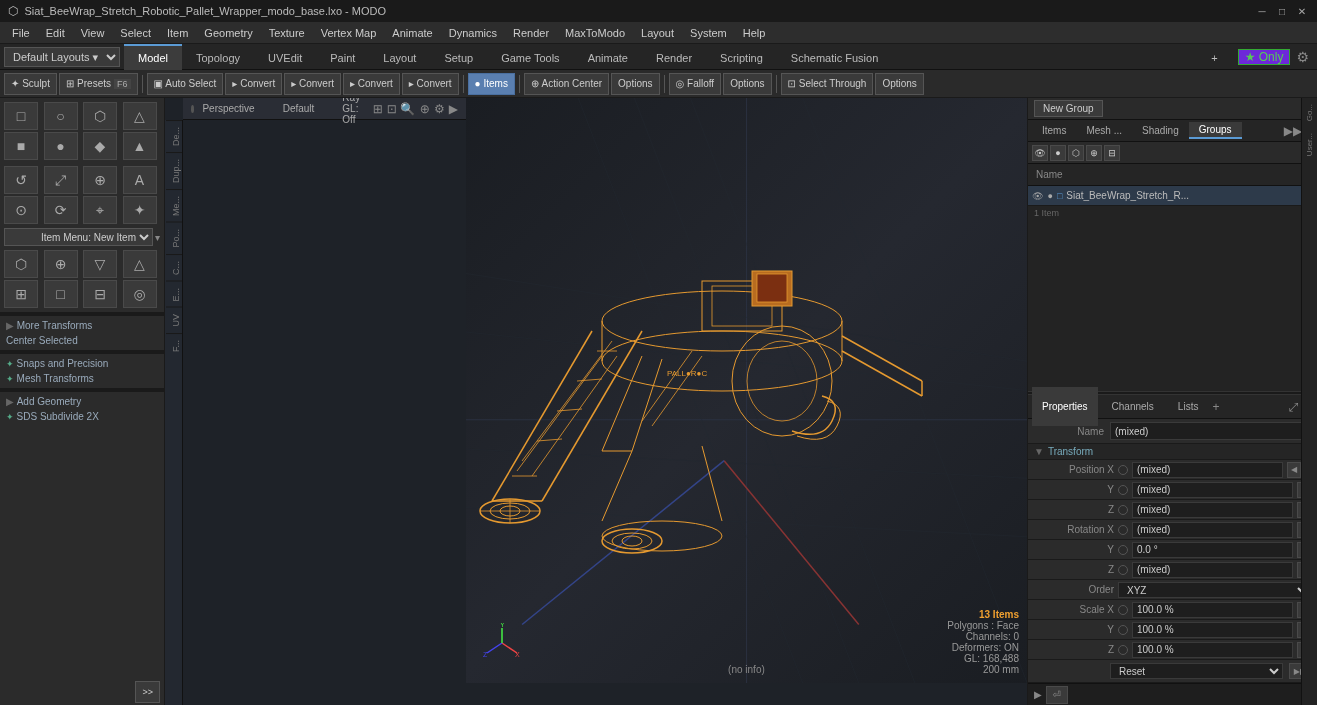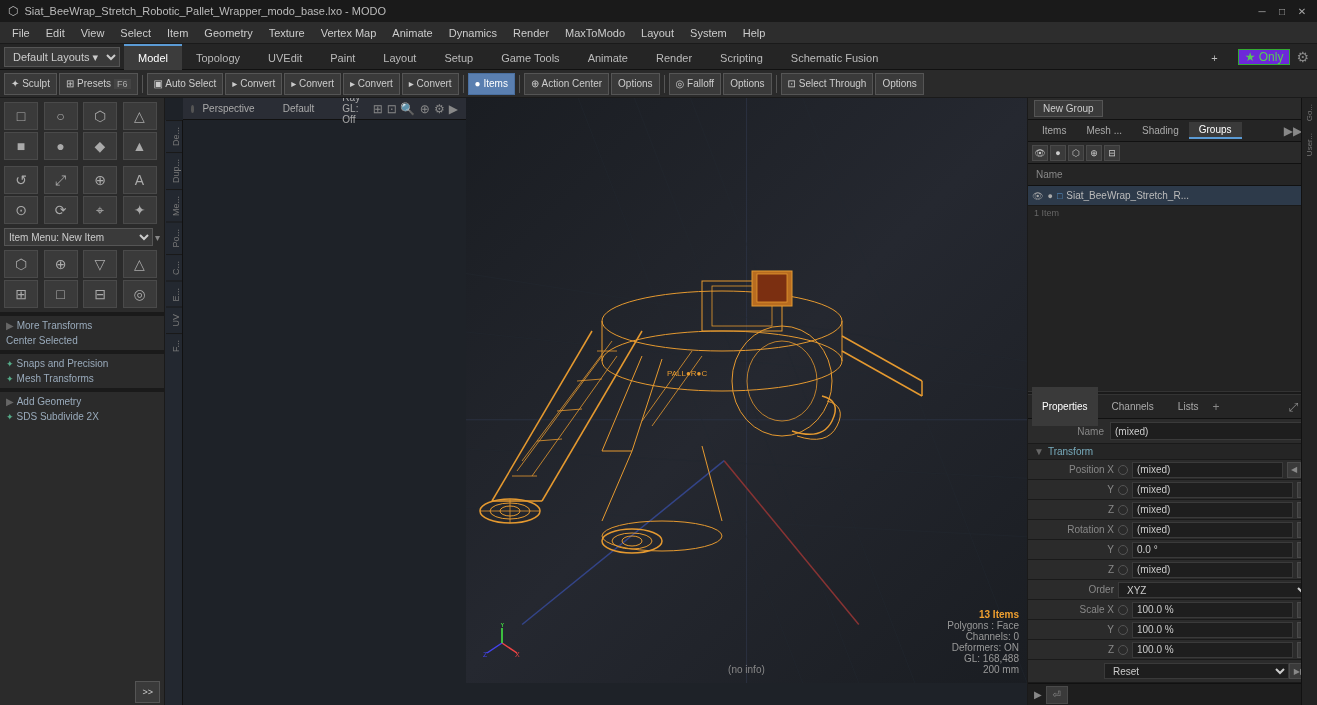--- a/index.html
+++ b/index.html
@@ -70,21 +70,21 @@
     }
 
     .left-tools-grid2 {
       display: grid; grid-template-columns: repeat(4, 1fr); padding: 2px 4px; gap: 2px;
     }
 
     #item-menu-row {
       padding: 2px 4px; display: flex; align-items: center; gap: 2px;
     }
     .item-menu-select {
-      flex: 1; background: #3a3a3a; border: 1px solid #555; color: #ccc; font-size: 10px; height: 18px;
+      flex: 1; background: #3a3a3a; border: 1px solid #555; color: #ccc; font-size: 10px; height: 18px; text-align: right;
     }
 
     .left-grid3 {
       display: grid; grid-template-columns: repeat(4, 1fr); padding: 2px 4px; gap: 2px;
     }
     .left-link {
       font-size: 10px; color: #9ab; padding: 2px 6px; cursor: pointer; display: flex; align-items: center; gap: 3px;
     }
     .left-link .arrow { color: #666; }
 
@@ -225,21 +225,21 @@
     }
     .props-radio { width: 10px; height: 10px; border-radius: 50%; border: 1px solid #555; background: #2a2a2a; display: inline-block; }
     .props-field-btn { width: 14px; height: 16px; background: #3a3a3a; border: 1px solid #4a4a4a; color: #888; font-size: 8px; display: flex; align-items: center; justify-content: center; cursor: pointer; }
 
     .props-select {
       flex: 1; background: #1e1e1e; border: 1px solid #3a3a3a; color: #ccc;
       font-size: 10px; padding: 1px 4px; height: 16px;
     }
 
     #props-reset-row {
-      display: flex; align-items: center; padding: 3px 6px; 
+      display: flex; align-items: center; padding: 3px 6px; gap: 6px;
       border-bottom: 1px solid #1a1a1a;
     }
 
     
     #bottom-bar {
       height: 22px; background: #1e1e1e; display: flex; align-items: center; padding: 0 6px;
       border-top: 1px solid #111; gap: 4px;
     }
     .cmd-prompt { font-size: 10px; color: #888; }
     .cmd-input {

